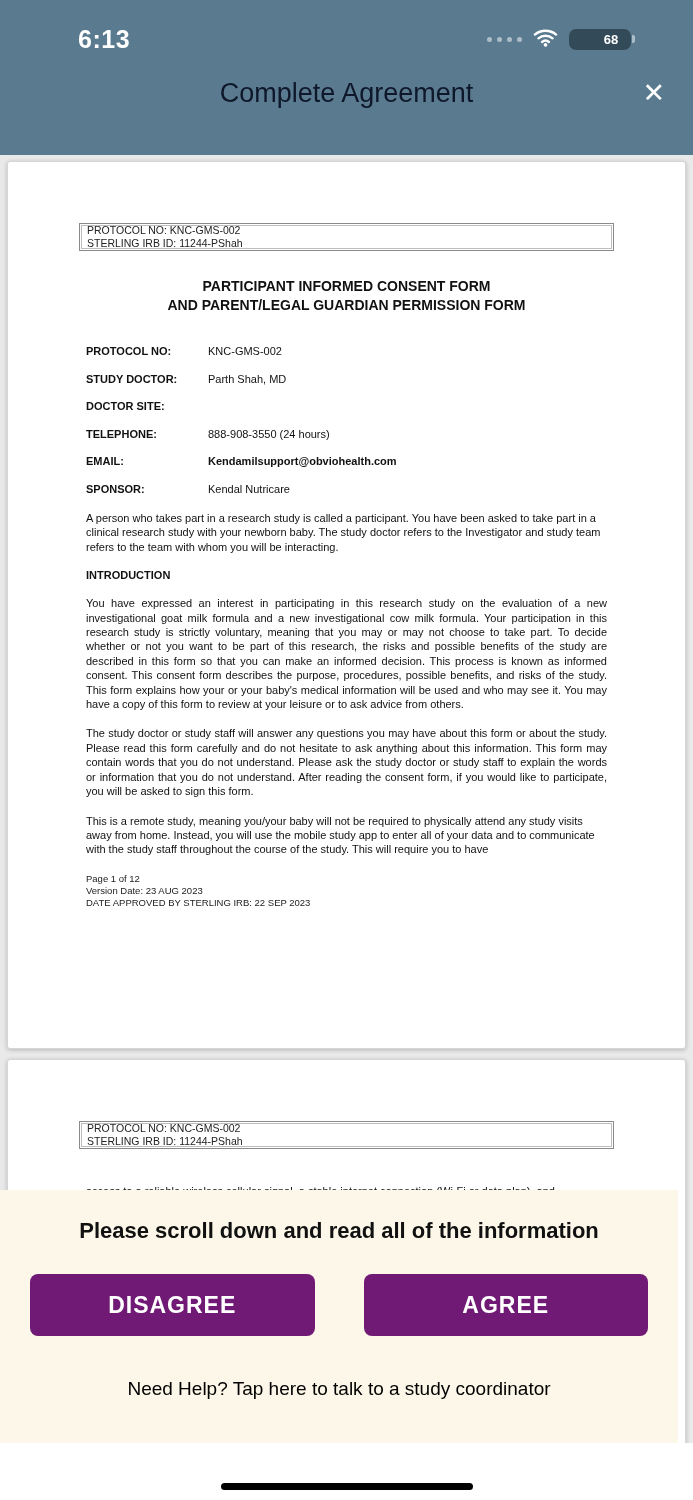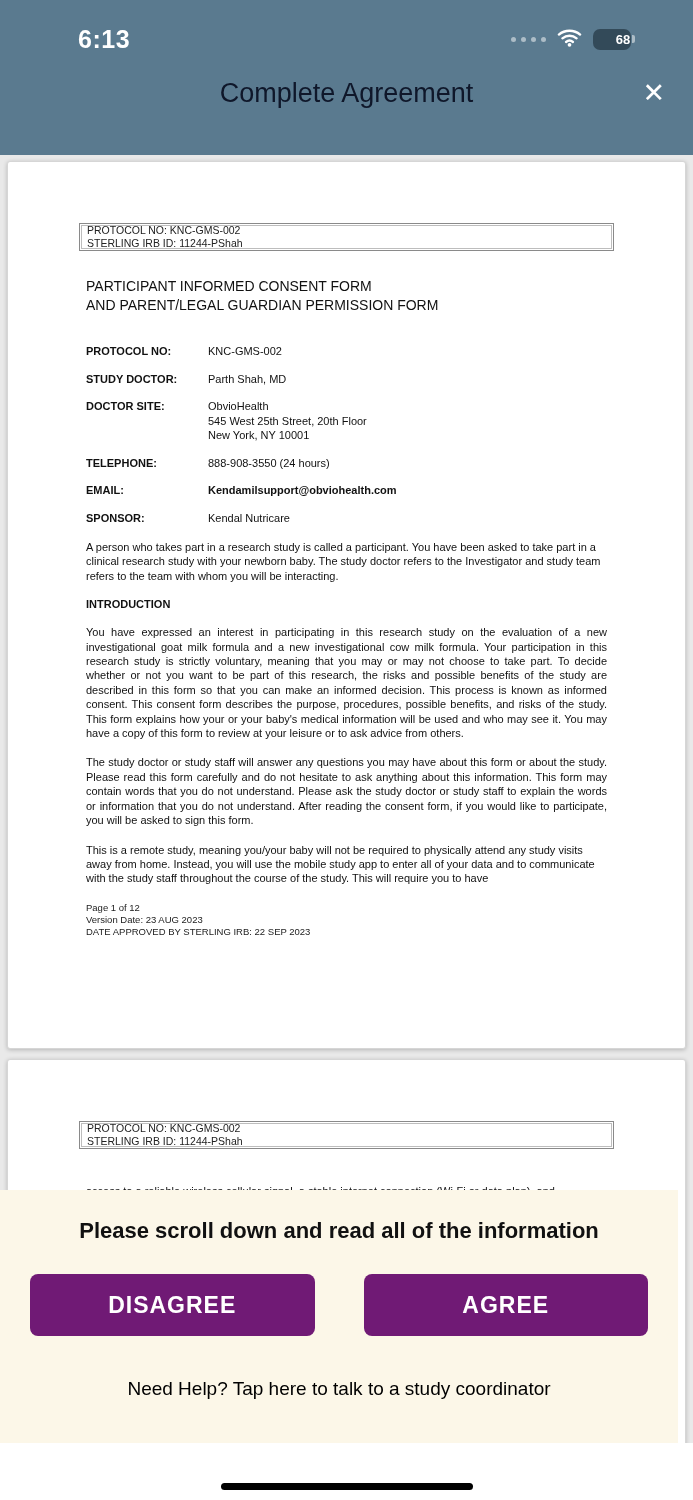--- a/index.html
+++ b/index.html
@@ -9,39 +9,39 @@
   .phone { position:relative; width:693px; height:1500px; background:#ffffff; overflow:hidden; margin:0 auto; }
 
   
   .header { position:absolute; top:0; left:0; right:0; height:155px; background:#5a7a8f; z-index:5; }
   .status-row { display:flex; justify-content:space-between; align-items:center; padding:20px 58px 0 78px; height:58px; }
   .time { color:#fff; font-size:25px; font-weight:bold; letter-spacing:.5px; }
   .status-icons { display:flex; align-items:center; gap:11px; }
   .signal-dots { display:flex; gap:5px; align-items:center; }
   .signal-dots i { display:block; width:5px; height:5px; border-radius:50%; background:rgba(255,255,255,.5); }
   .battery { display:flex; align-items:center; }
-  .batt-body { width:38px; height:21px; border-radius:7px; background:rgba(20,35,45,.55); color:#fff;
+  .batt-body { width:62px; height:21px; border-radius:7px; background:rgba(20,35,45,.55); color:#fff;
                font-size:13px; font-weight:bold; display:flex; align-items:center; justify-content:center;padding-left:22px; }
   .batt-cap { width:3px; height:8px; background:rgba(255,255,255,.5); border-radius:0 2px 2px 0; margin-left:1px; }
   .title-row { position:relative; height:70px; display:flex; align-items:center; justify-content:center; }
   .header-title { color:#0f172a; font-size:27px; font-weight:normal; }
   .close-btn { position:absolute; right:24px; top:50%; transform:translateY(-50%); background:none; border:none;
                color:#fff; font-size:27px; line-height:1; cursor:pointer; padding:4px; }
 
   
   .viewer { position:absolute; top:155px; left:0; right:0; bottom:0; background:#e9e9e9; overflow:hidden; }
   .page { background:#fff; margin:6px 7px 0; border:1px solid #d6d6d6; border-radius:3px;
           box-shadow:0 1px 4px rgba(0,0,0,.22); overflow:hidden; color:#111; }
   .page-1 { height:888px; padding:61px 78px 0; }
   .page-2 { height:420px; margin-top:10px; padding:61px 78px 0; }
 
   .protocol-box { margin:0 -7px; border:1px solid #8a8a8a; box-shadow:inset 0 0 0 1px #fff, inset 0 0 0 2px #bdbdbd;
                   padding:0 7px; font-size:10.5px; line-height:13px; color:#222; }
 
-  .doc-title { margin-top:26px; text-align:left; font-size:14px; font-weight:normal; line-height:19px; }
+  .doc-title { margin-top:26px; text-align:center; font-size:14px; font-weight:bold; line-height:19px; }
 
   .fields { margin-top:29px; }
   .field { display:flex; font-size:11px; line-height:14.5px; margin-bottom:13px; }
   .field .label { flex:0 0 122px; font-weight:bold; }
   .field .value { flex:1; white-space:pre-line; }
   .field .value.bold { font-weight:bold; }
 
   .p { font-size:11px; line-height:14.4px; margin-top:15px; }
   .p.justify { text-align:justify; }
   .section-head { font-size:11px; font-weight:bold; margin-top:15px; }
@@ -120,23 +120,20 @@
         <div class="field">
           <span class="label">PROTOCOL NO:</span>
           <span class="value">KNC-GMS-002</span>
         </div>
         <div class="field">
           <span class="label">STUDY DOCTOR:</span>
           <span class="value">Parth Shah, MD</span>
         </div>
         <div class="field">
           <span class="label">DOCTOR SITE:</span>
-          <span class="value">ObvioHealth
-545 West 25th Street, 20th Floor
-New York, NY 10001</span>
         </div>
         <div class="field">
           <span class="label">TELEPHONE:</span>
           <span class="value">888-908-3550 (24 hours)</span>
         </div>
         <div class="field">
           <span class="label">EMAIL:</span>
           <span class="value bold">Kendamilsupport@obviohealth.com</span>
         </div>
         <div class="field">

